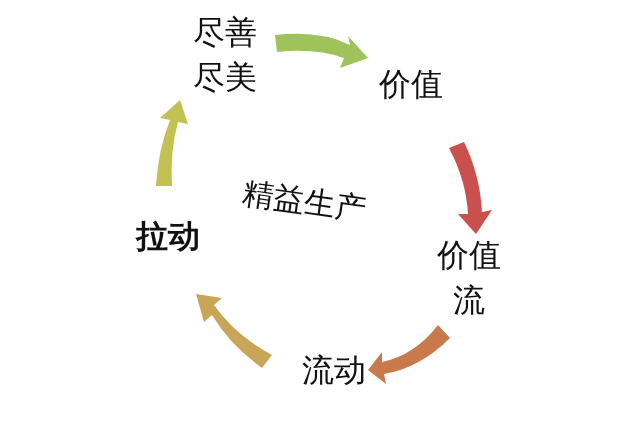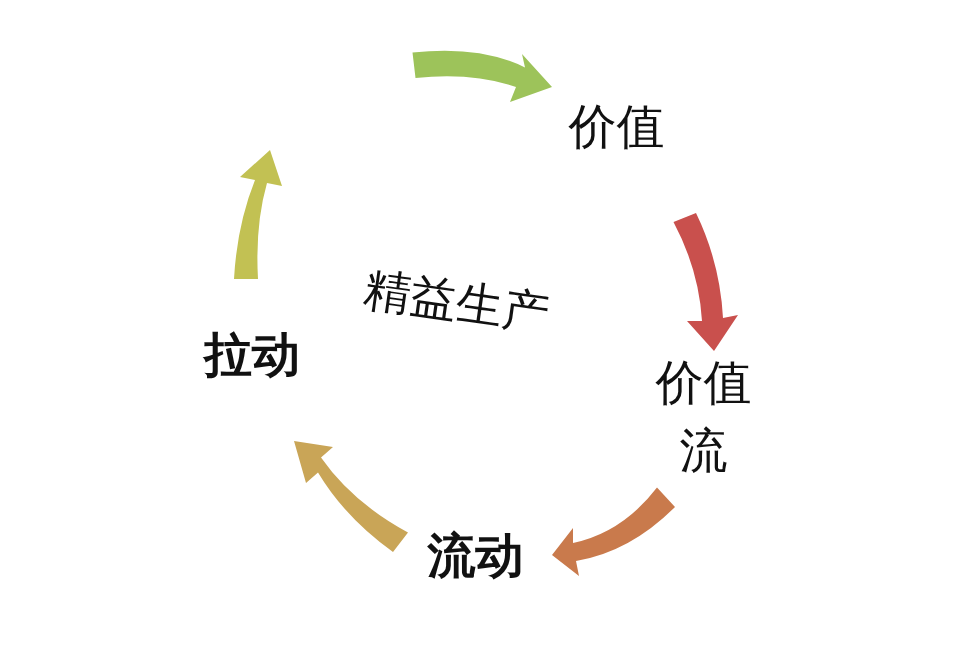--- a/index.html
+++ b/index.html
@@ -29,32 +29,34 @@
   <g>
     <path d="M272 355 L262 368 Q230 345 212 315 L204 322 L196 294 L222 298 L214 305 Q235 335 272 355 Z" fill="#c9a557"></path>
   </g>
 
   <g>
     <path d="M156 186 L172 186 Q170 150 178 122 L188 124 L180 100 L160 118 L170 120 Q158 150 156 186 Z" fill="#c2c153"></path>
   </g>
 </svg>
 
 <div class="label" style="left:193px; top:14px;">
+  <div>尽善</div>
+  <div style="margin-top:8px;">尽美</div>
 </div>
 
 <div class="label" style="left:379px; top:66px;">
   <div>价值</div>
 </div>
 
 <div class="label" style="left:437px; top:237px; text-align:center;">
   <div>价值</div>
   <div style="margin-top:8px;">流</div>
 </div>
 
-<div class="label" style="left:285px; top:352px;font-weight:bold;">
+<div class="label" style="left:302px; top:352px;">
   <div>流动</div>
 </div>
 
 <div class="label" style="left:136px; top:218px;font-weight:bold;">
   <div>拉动</div>
 </div>
 
 <div class="center">精益生产</div>
 
 </body></html>

